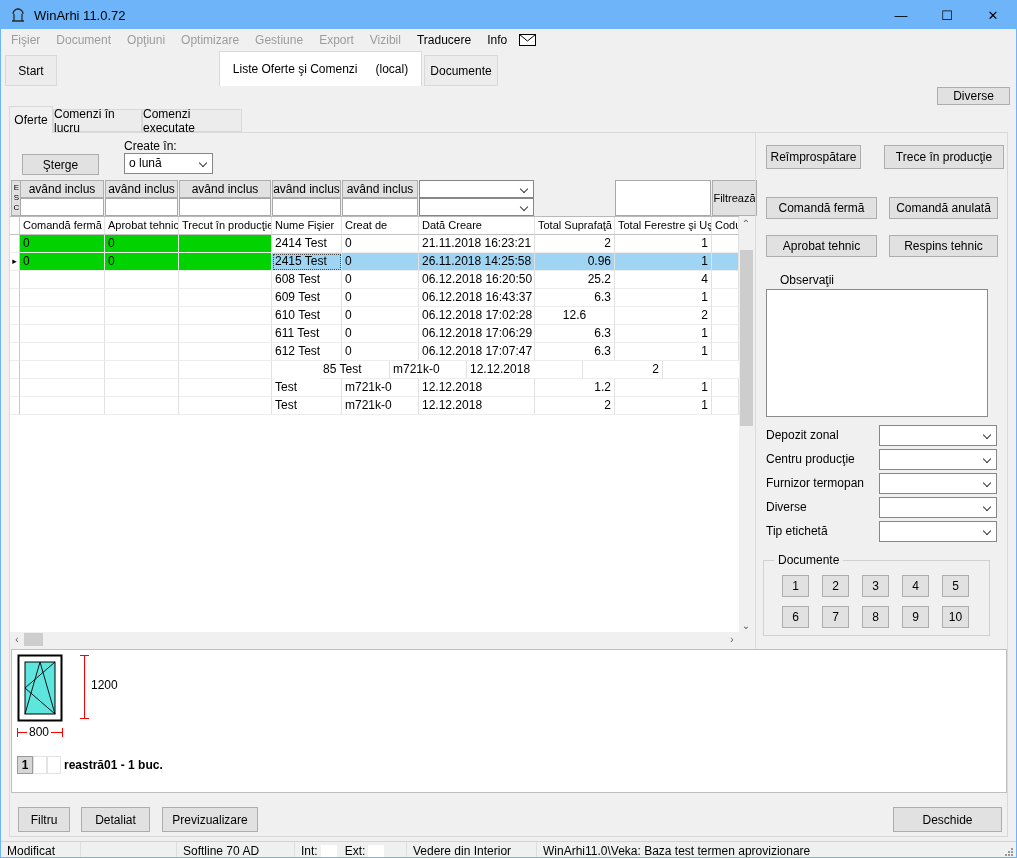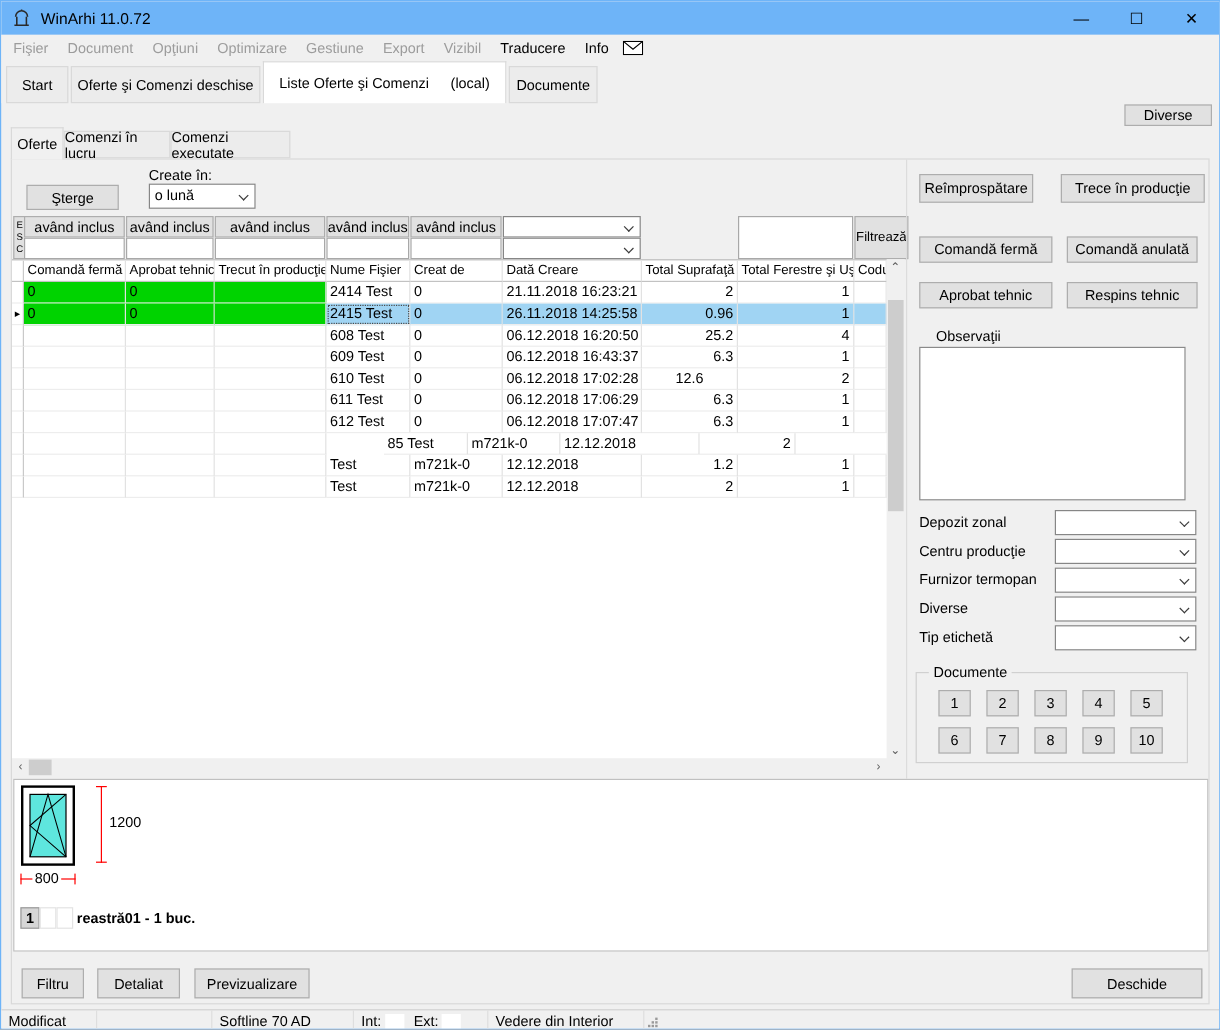--- a/index.html
+++ b/index.html
@@ -186,23 +186,20 @@
         <rect x="0.5" y="0.5" width="16" height="11" fill="#fff" stroke="#000"></rect>
         <path d="M0.5 0.5 L8.5 7 L16.5 0.5" fill="none" stroke="#000"></path>
       </svg>
     </span>
   </div>
 
   <div class="tabbar">
       <div class="tab" style="left: 4px; width: 52px;">
         <span>Start</span>
       </div>
-      <div class="tab" style="left: 58px; width: 158px;">
-        <span>Oferte şi Comenzi deschise</span>
-      </div>
       <div class="tab active" style="left: 218px; width: 203px;">
         <span>Liste Oferte şi Comenzi</span>
         <span class="tab-suffix">(local)</span>
       </div>
       <div class="tab" style="left: 423px; width: 74px;">
         <span>Documente</span>
       </div>
     </div>
 
   <div class="btn diverse">Diverse</div>
@@ -471,20 +468,21 @@
     <div class="ssec s1">Modificat</div>
     <div class="ssec s2"></div>
     <div class="ssec s3">Softline 70 AD</div>
     <div class="ssec s4">
       <span>Int:</span>
       <span class="swatch"></span>
       <span>Ext:</span>
       <span class="swatch"></span>
     </div>
     <div class="ssec s5">Vedere din Interior</div>
+    <div class="ssec s6">WinArhi11.0\Veka: Baza test termen aprovizionare</div>
     <div class="grip">
       <svg width="10" height="10" viewBox="0 0 10 10">
         <g fill="#9a9a9a">
             <rect x="7" y="1" width="2" height="2"></rect>
             <rect x="7" y="4" width="2" height="2"></rect>
         <rect x="4" y="4" width="2" height="2"></rect>
             <rect x="7" y="7" width="2" height="2"></rect>
         <rect x="4" y="7" width="2" height="2"></rect>
             <rect x="1" y="7" width="2" height="2"></rect>
           </g>

